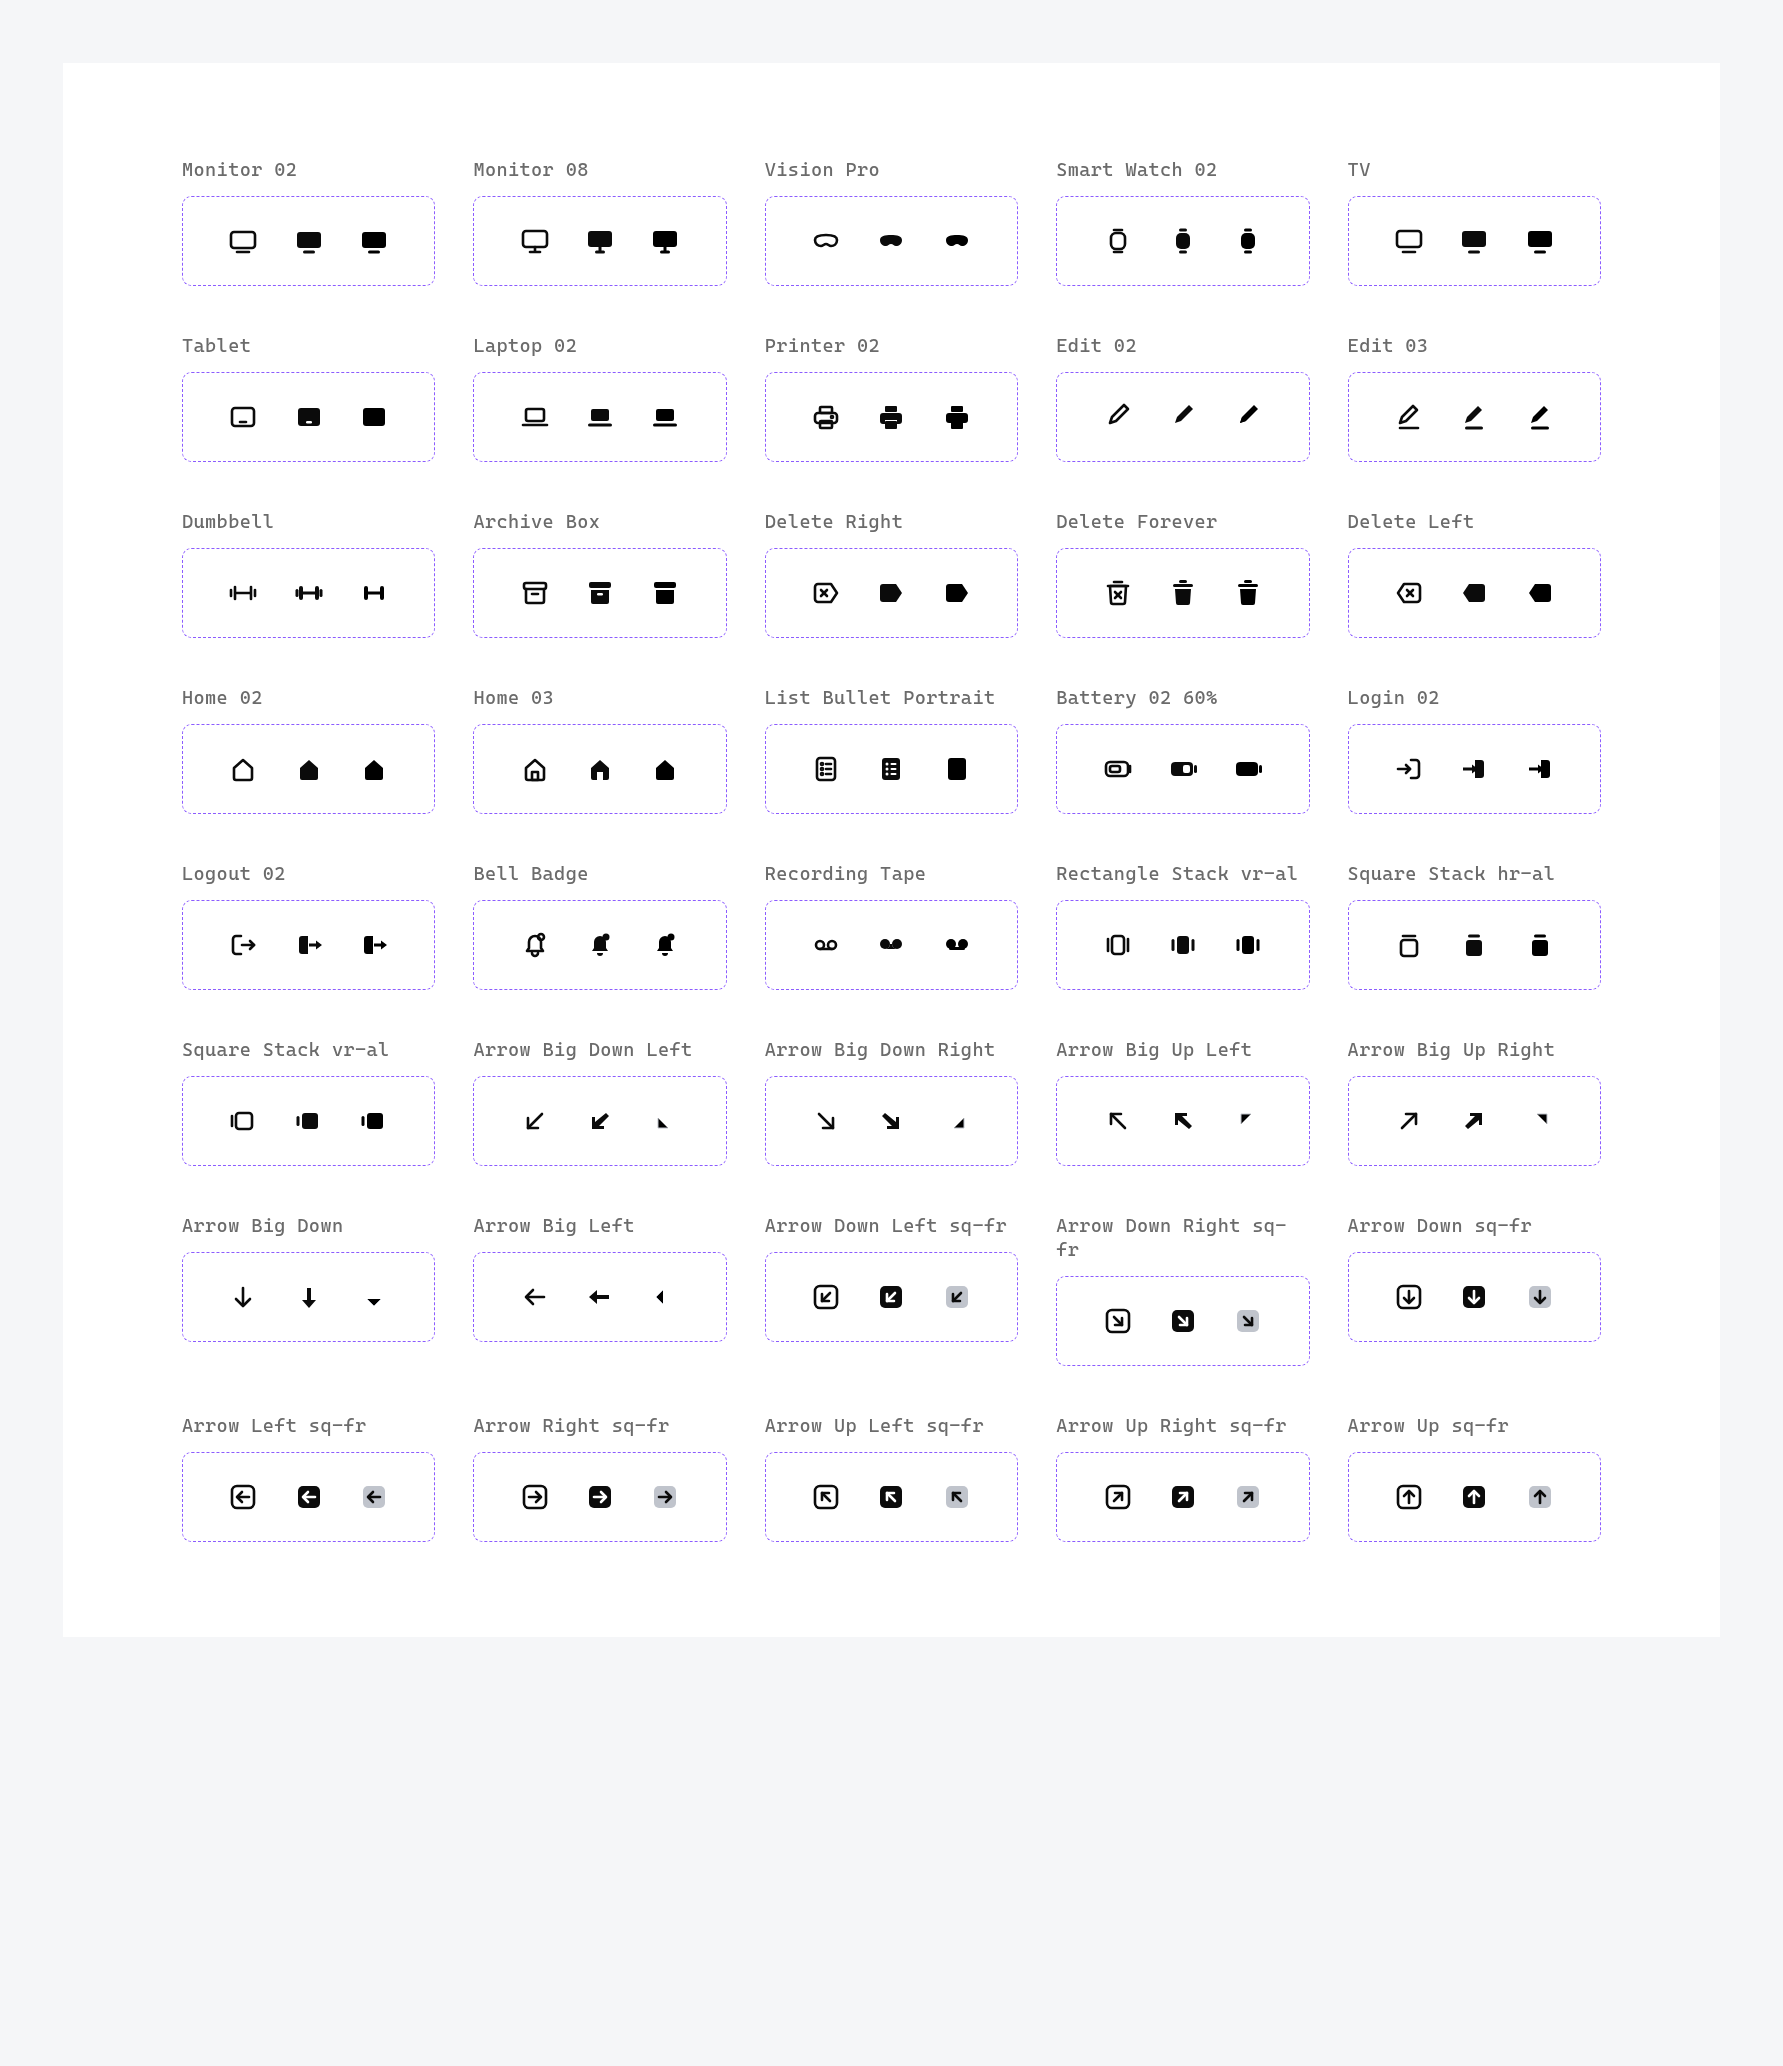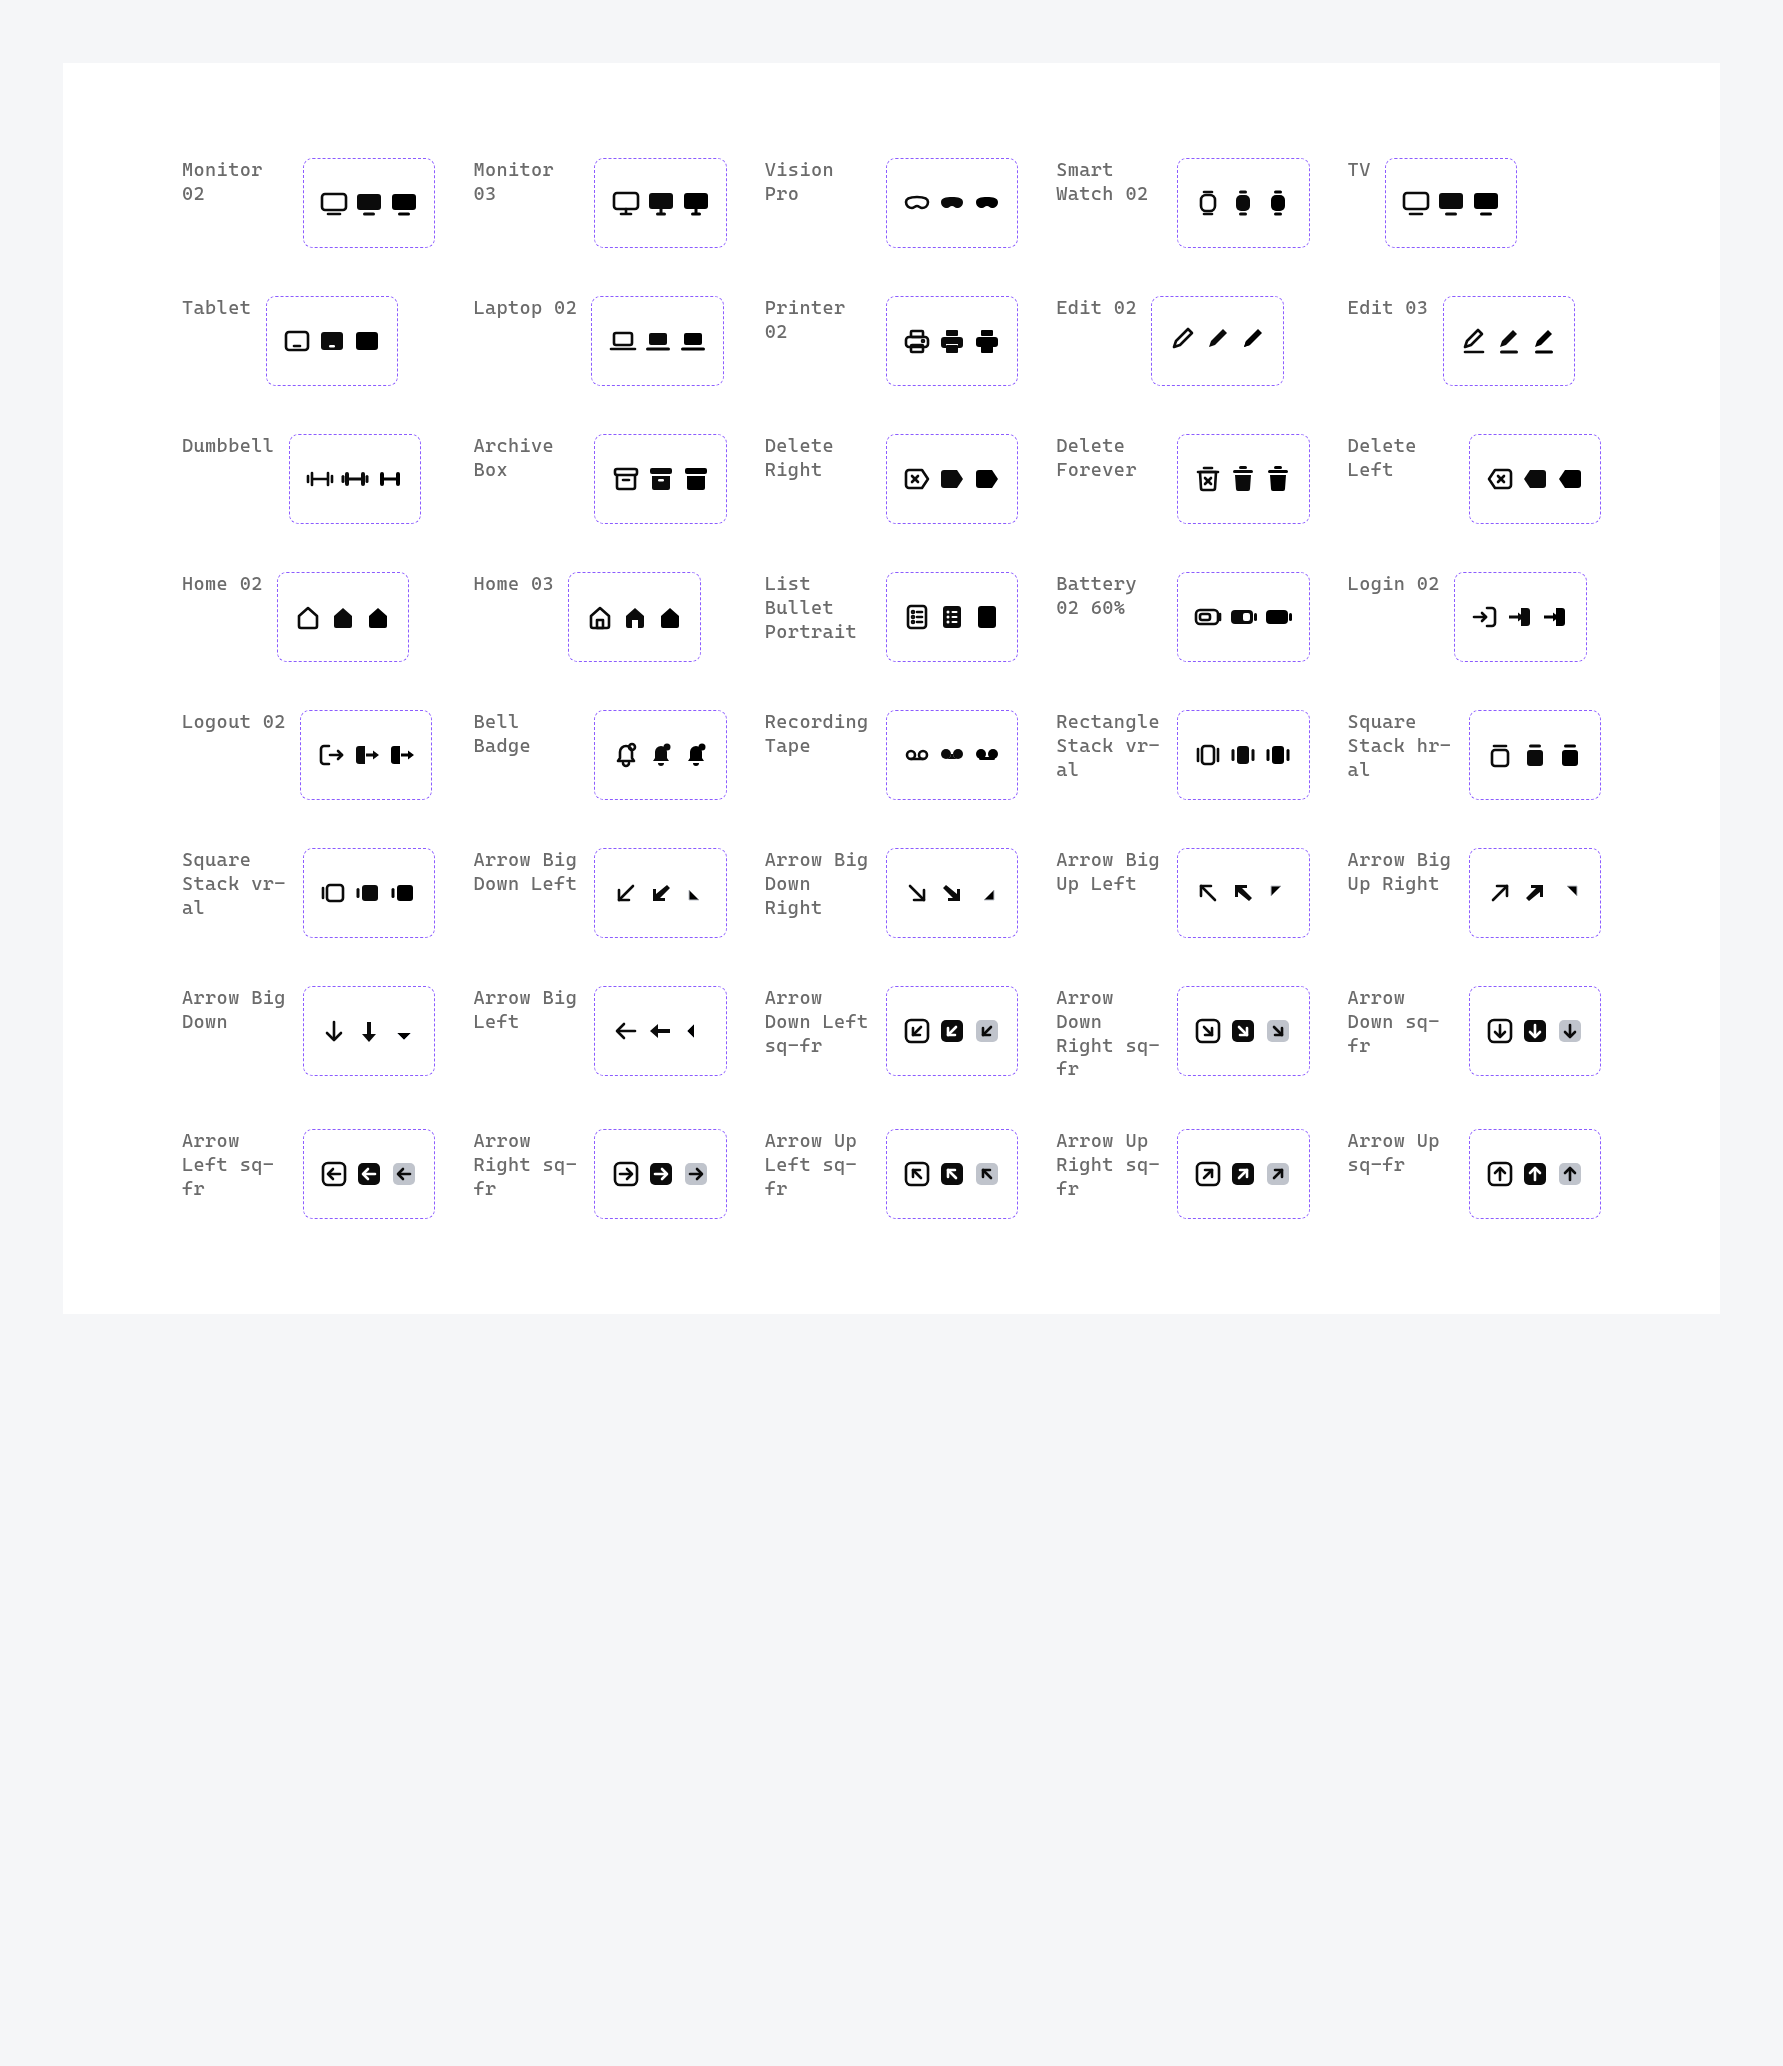--- a/index.html
+++ b/index.html
@@ -14,21 +14,21 @@
     max-width: 1784px;
     margin: 0 auto;
   }
   .grid {
     display: grid;
     grid-template-columns: repeat(5, 1fr);
     gap: 48px 38px;
   }
   .cell {
     display: flex;
-    flex-direction: row;
+    flex-direction: column;
     gap: 14.3px;
   }
   .label {
     font-size: 19px;
     color: #6b6b6b;
     font-weight: 400;
     letter-spacing: 0.4px;
     line-height: 1.25;
     font-family: ui-monospace, "SF Mono", "Monaco", "Cascadia Code", monospace;
   }
@@ -680,21 +680,21 @@
             </svg>
           </div>
       <div class="ico v-duo">
             <svg viewBox="0 0 32 32">
               <use href="#monitor-02-d"></use>
             </svg>
           </div>
     </div>
       </div>
       <div class="cell">
-    <div class="label">Monitor 03</div>
+    <div class="label">Monitor 08</div>
     <div class="box">
       <div class="ico v-outline">
             <svg viewBox="0 0 32 32">
               <use href="#monitor-03-o"></use>
             </svg>
           </div>
       <div class="ico v-solid">
             <svg viewBox="0 0 32 32">
               <use href="#monitor-03-s"></use>
             </svg>

